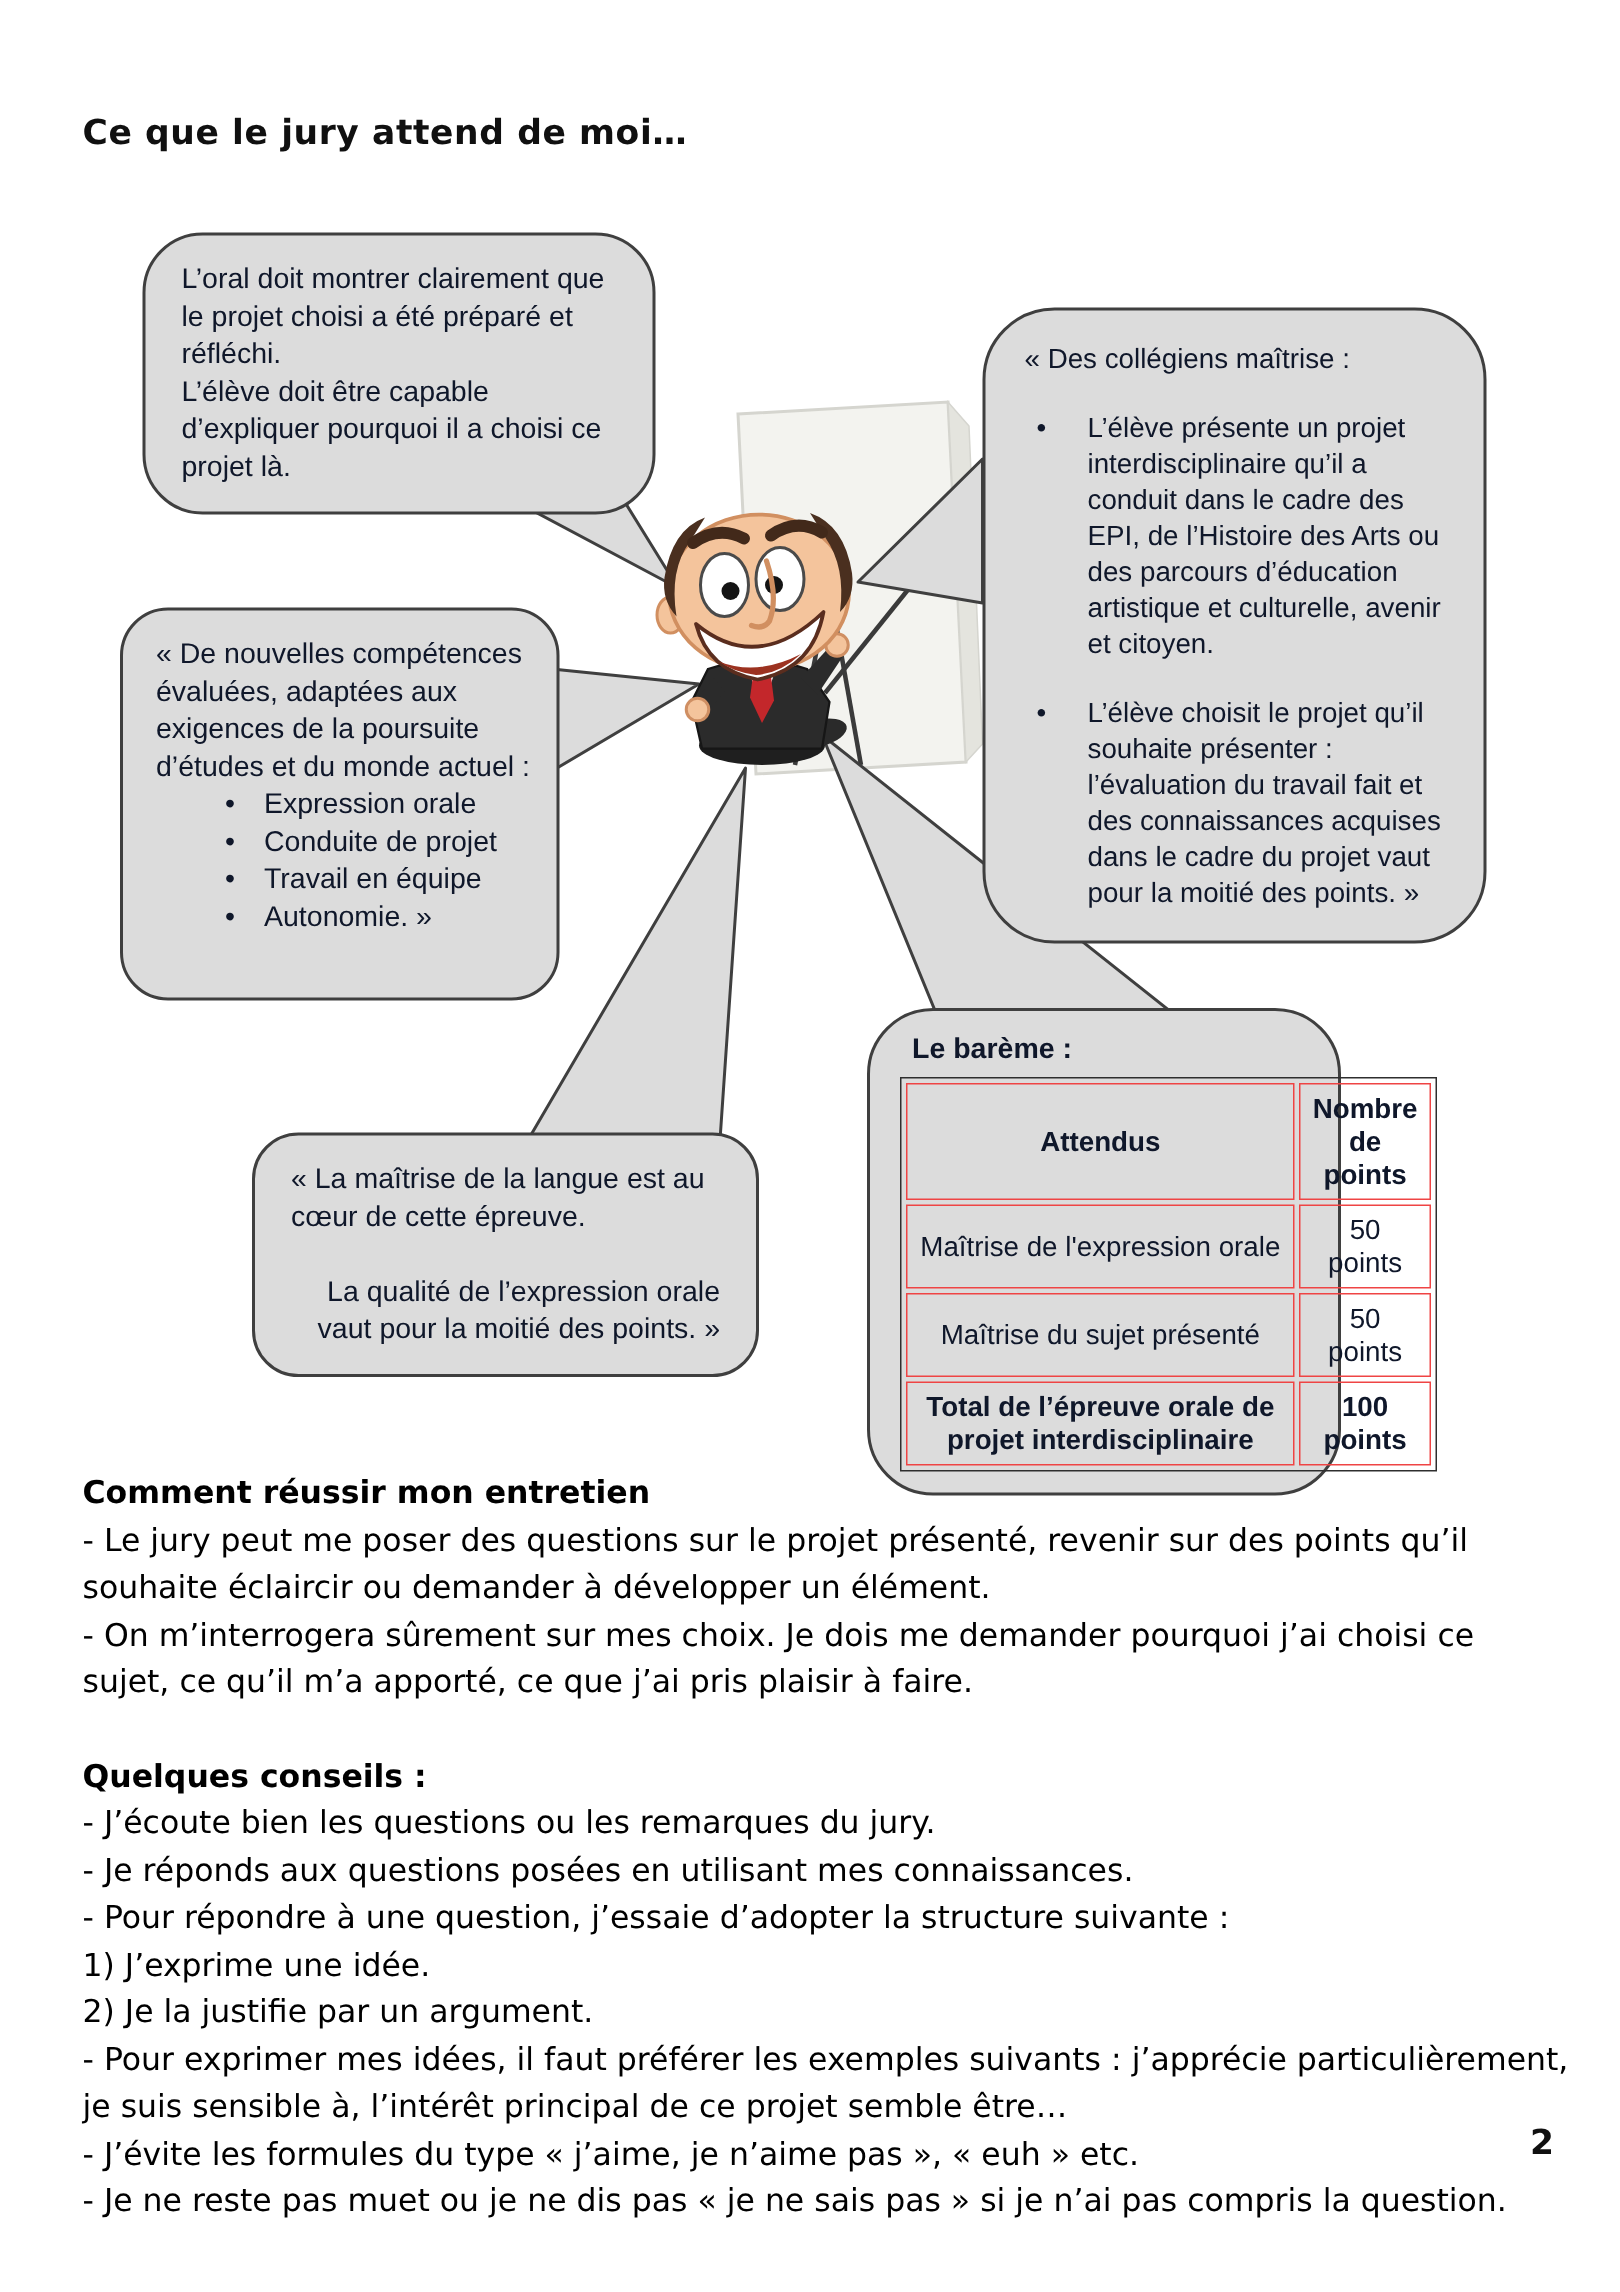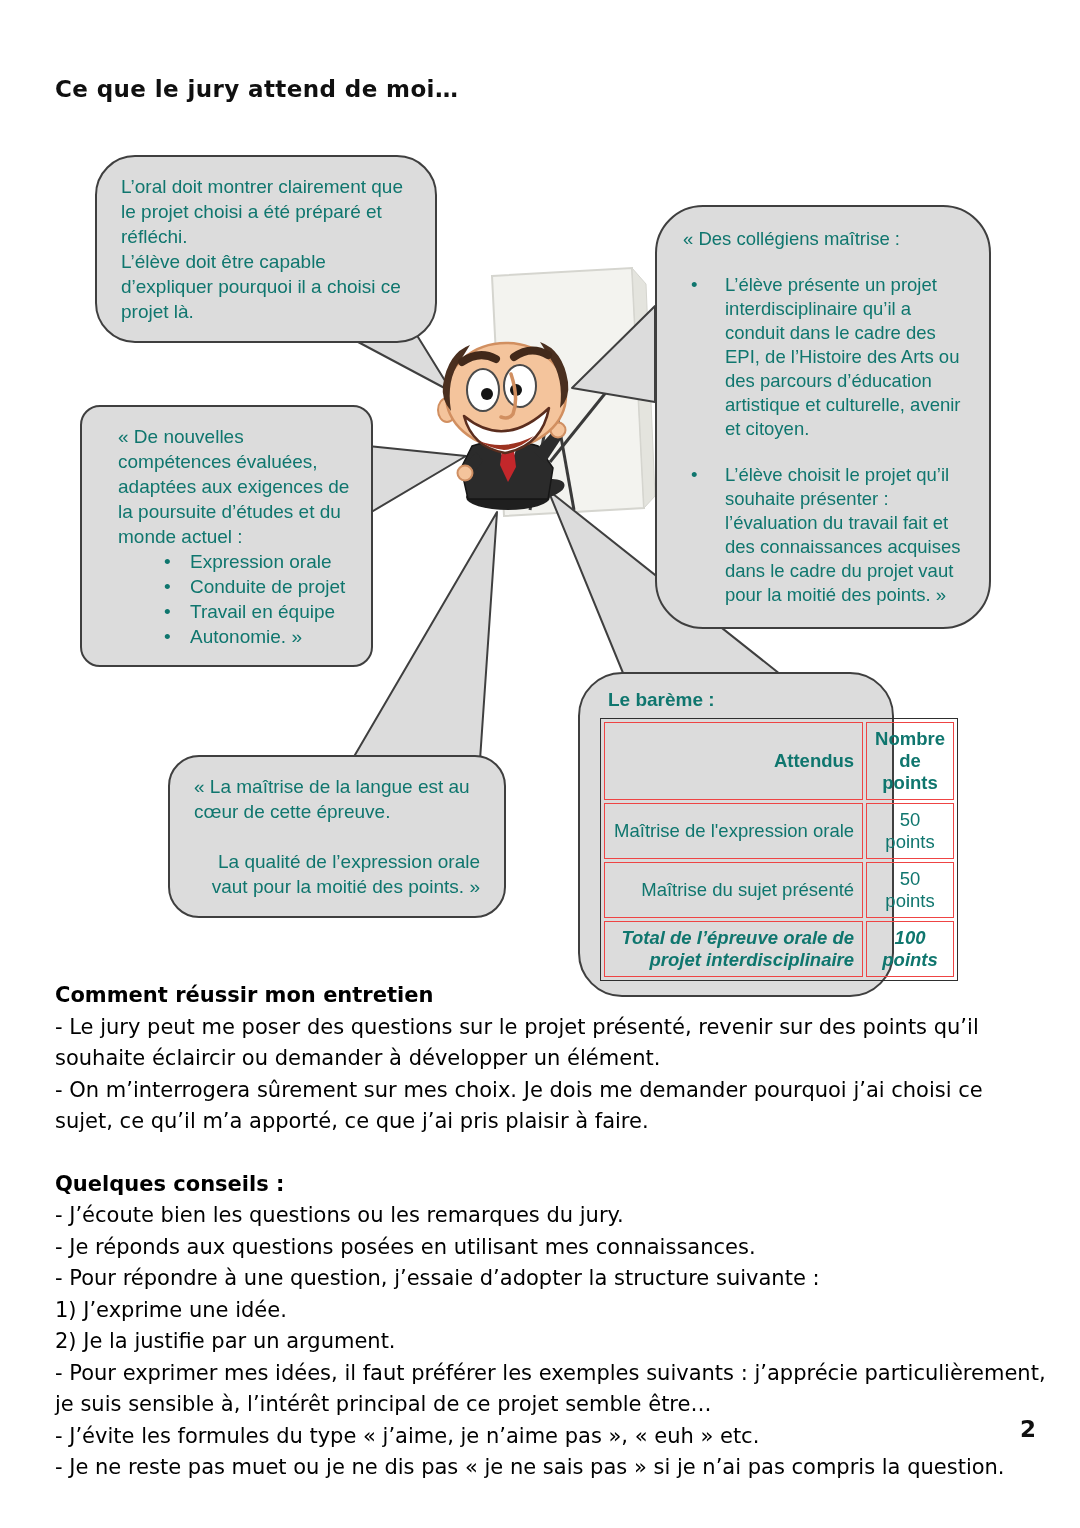--- a/index.html
+++ b/index.html
@@ -12,60 +12,60 @@
   .doc-title {
     position:absolute; left:55px; top:76px;
     font-size:23px; font-weight:bold; letter-spacing:.4px;
   }
   
   .art-layer { position:absolute; left:0; top:0; width:1080px; height:1528px; pointer-events:none; }
   
   .bubble {
     position:absolute; box-sizing:border-box;
     background:#dcdcdc; border:2px solid #3f3f3f;
-    font-family:"Liberation Sans", sans-serif; color:#0f766e;
+    font-family:"Liberation Sans", sans-serif; color:#0f172a;
   }
   #bubble-preparation {
     left:95px; top:155px; width:342px; min-height:168px;
     border-radius:40px; padding:17px 24px; font-size:19px; line-height:25px;
   }
   #bubble-collegiens {
     left:655px; top:205px; width:336px; min-height:385px;
     border-radius:48px; padding:20px 20px 20px 26px; font-size:18.5px; line-height:24px;
   }
   #bubble-collegiens ul { list-style:none; margin:22px 0 0 0; padding:0; }
   #bubble-collegiens li { display:flex; }
   #bubble-collegiens li + li { margin-top:22px; }
   #bubble-collegiens .blt { flex:none; width:34px; padding-left:8px; }
   #bubble-competences {
     left:80px; top:405px; width:293px; min-height:262px;
-    border-radius:20px; padding:17px 16px 14px 36px; font-size:19px; line-height:25px;
+    border-radius:32px; padding:17px 16px 14px 22px; font-size:19px; line-height:25px;
   }
   #bubble-competences ul { list-style:none; margin:0; padding:0 0 0 46px; }
   #bubble-competences li { display:flex; }
   #bubble-competences .blt { flex:none; width:26px; }
   #bubble-maitrise {
     left:168px; top:755px; width:338px; min-height:152px;
     border-radius:31px; padding:17px 24px; font-size:19px; line-height:25px;
   }
   #bubble-maitrise .para + .para { margin-top:25px;text-align:right; }
   #bubble-bareme {
     left:578px; top:672px; width:316px; min-height:226px;
     border-radius:44px; padding:13px 18px 14px 20px;
   }
   .bareme-title { font-weight:bold; font-size:19px; margin:2px 0 7px 8px; }
   table.bareme {
     border-collapse:separate; border-spacing:3px;
     border:1px solid #2e2e2e; font-size:18.5px; width:358px;
   }
   table.bareme th, table.bareme td { border:1px solid #ef4444; padding:5px 8px; }
   table.bareme th { font-weight:bold; text-align:center; line-height:22px; }
-  table.bareme .c1 { width:248px; text-align:right; }
+  table.bareme .c1 { width:248px; text-align:center; }
   table.bareme .c2 { text-align:center; }
-  table.bareme tbody tr:last-child td { font-weight:bold;font-style:italic; }
+  table.bareme tbody tr:last-child td { font-weight:bold; }
   
   .sections {
     position:absolute; left:55px; top:980px; width:992px;
     font-size:21px; line-height:31.5px; color:#000;
   }
   .section + .section { margin-top:31px; }
   .section-heading { font-weight:bold; }
   
   .page-number {
     position:absolute; right:44px; top:1416px;

